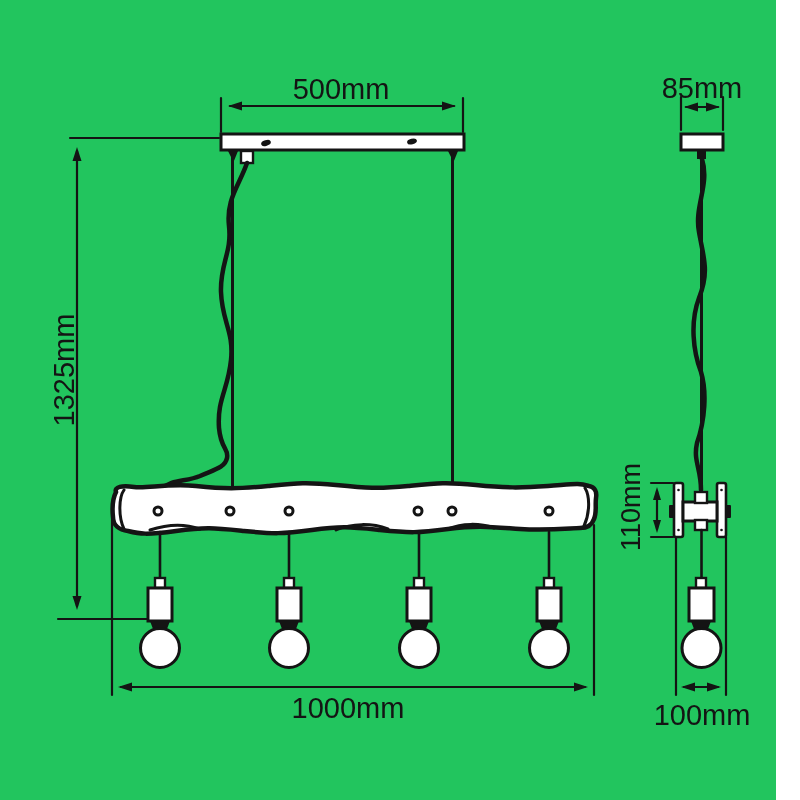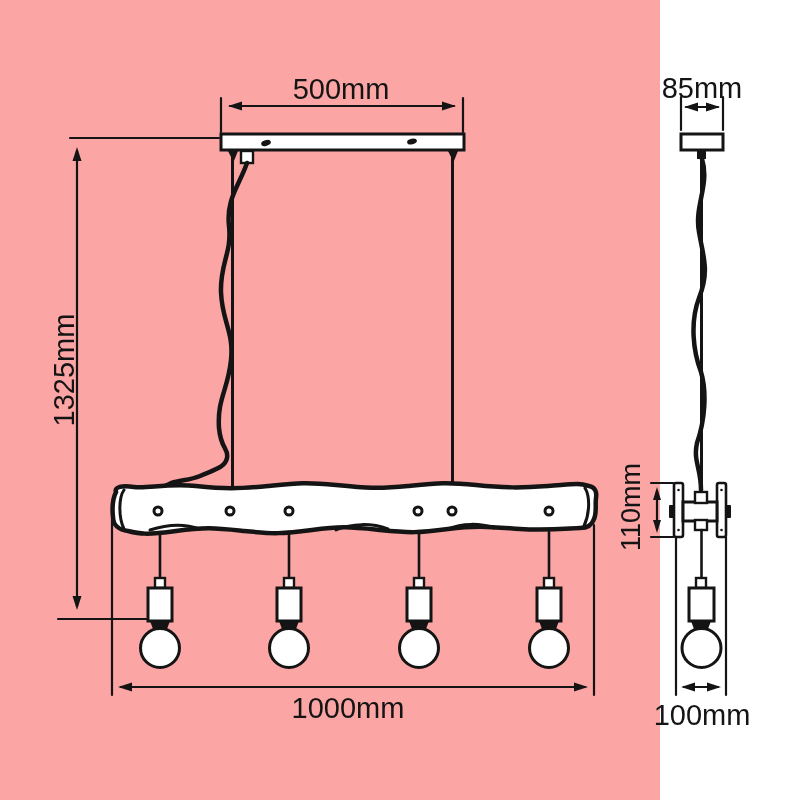--- a/index.html
+++ b/index.html
@@ -1,16 +1,16 @@
 <!DOCTYPE html>
 <html><head>
 <meta charset="utf-8">
 <style>
   html,body{margin:0;padding:0;background:#ffffff;width:800px;height:800px;overflow:hidden;}
-  .canvas-wrap{position:relative;width:660px;height:800px;background:#fca5a5;}
+  .canvas-wrap{position:relative;width:776px;height:800px;background:#22c55e;}
   svg{display:block;}
   svg text{
     font-family:"Liberation Sans","DejaVu Sans",sans-serif;
     fill:#141414;
   }
   .dim-label{font-size:29px;}
   .dim-label-sm{font-size:27px;}
 </style>
 </head>
 <body>

